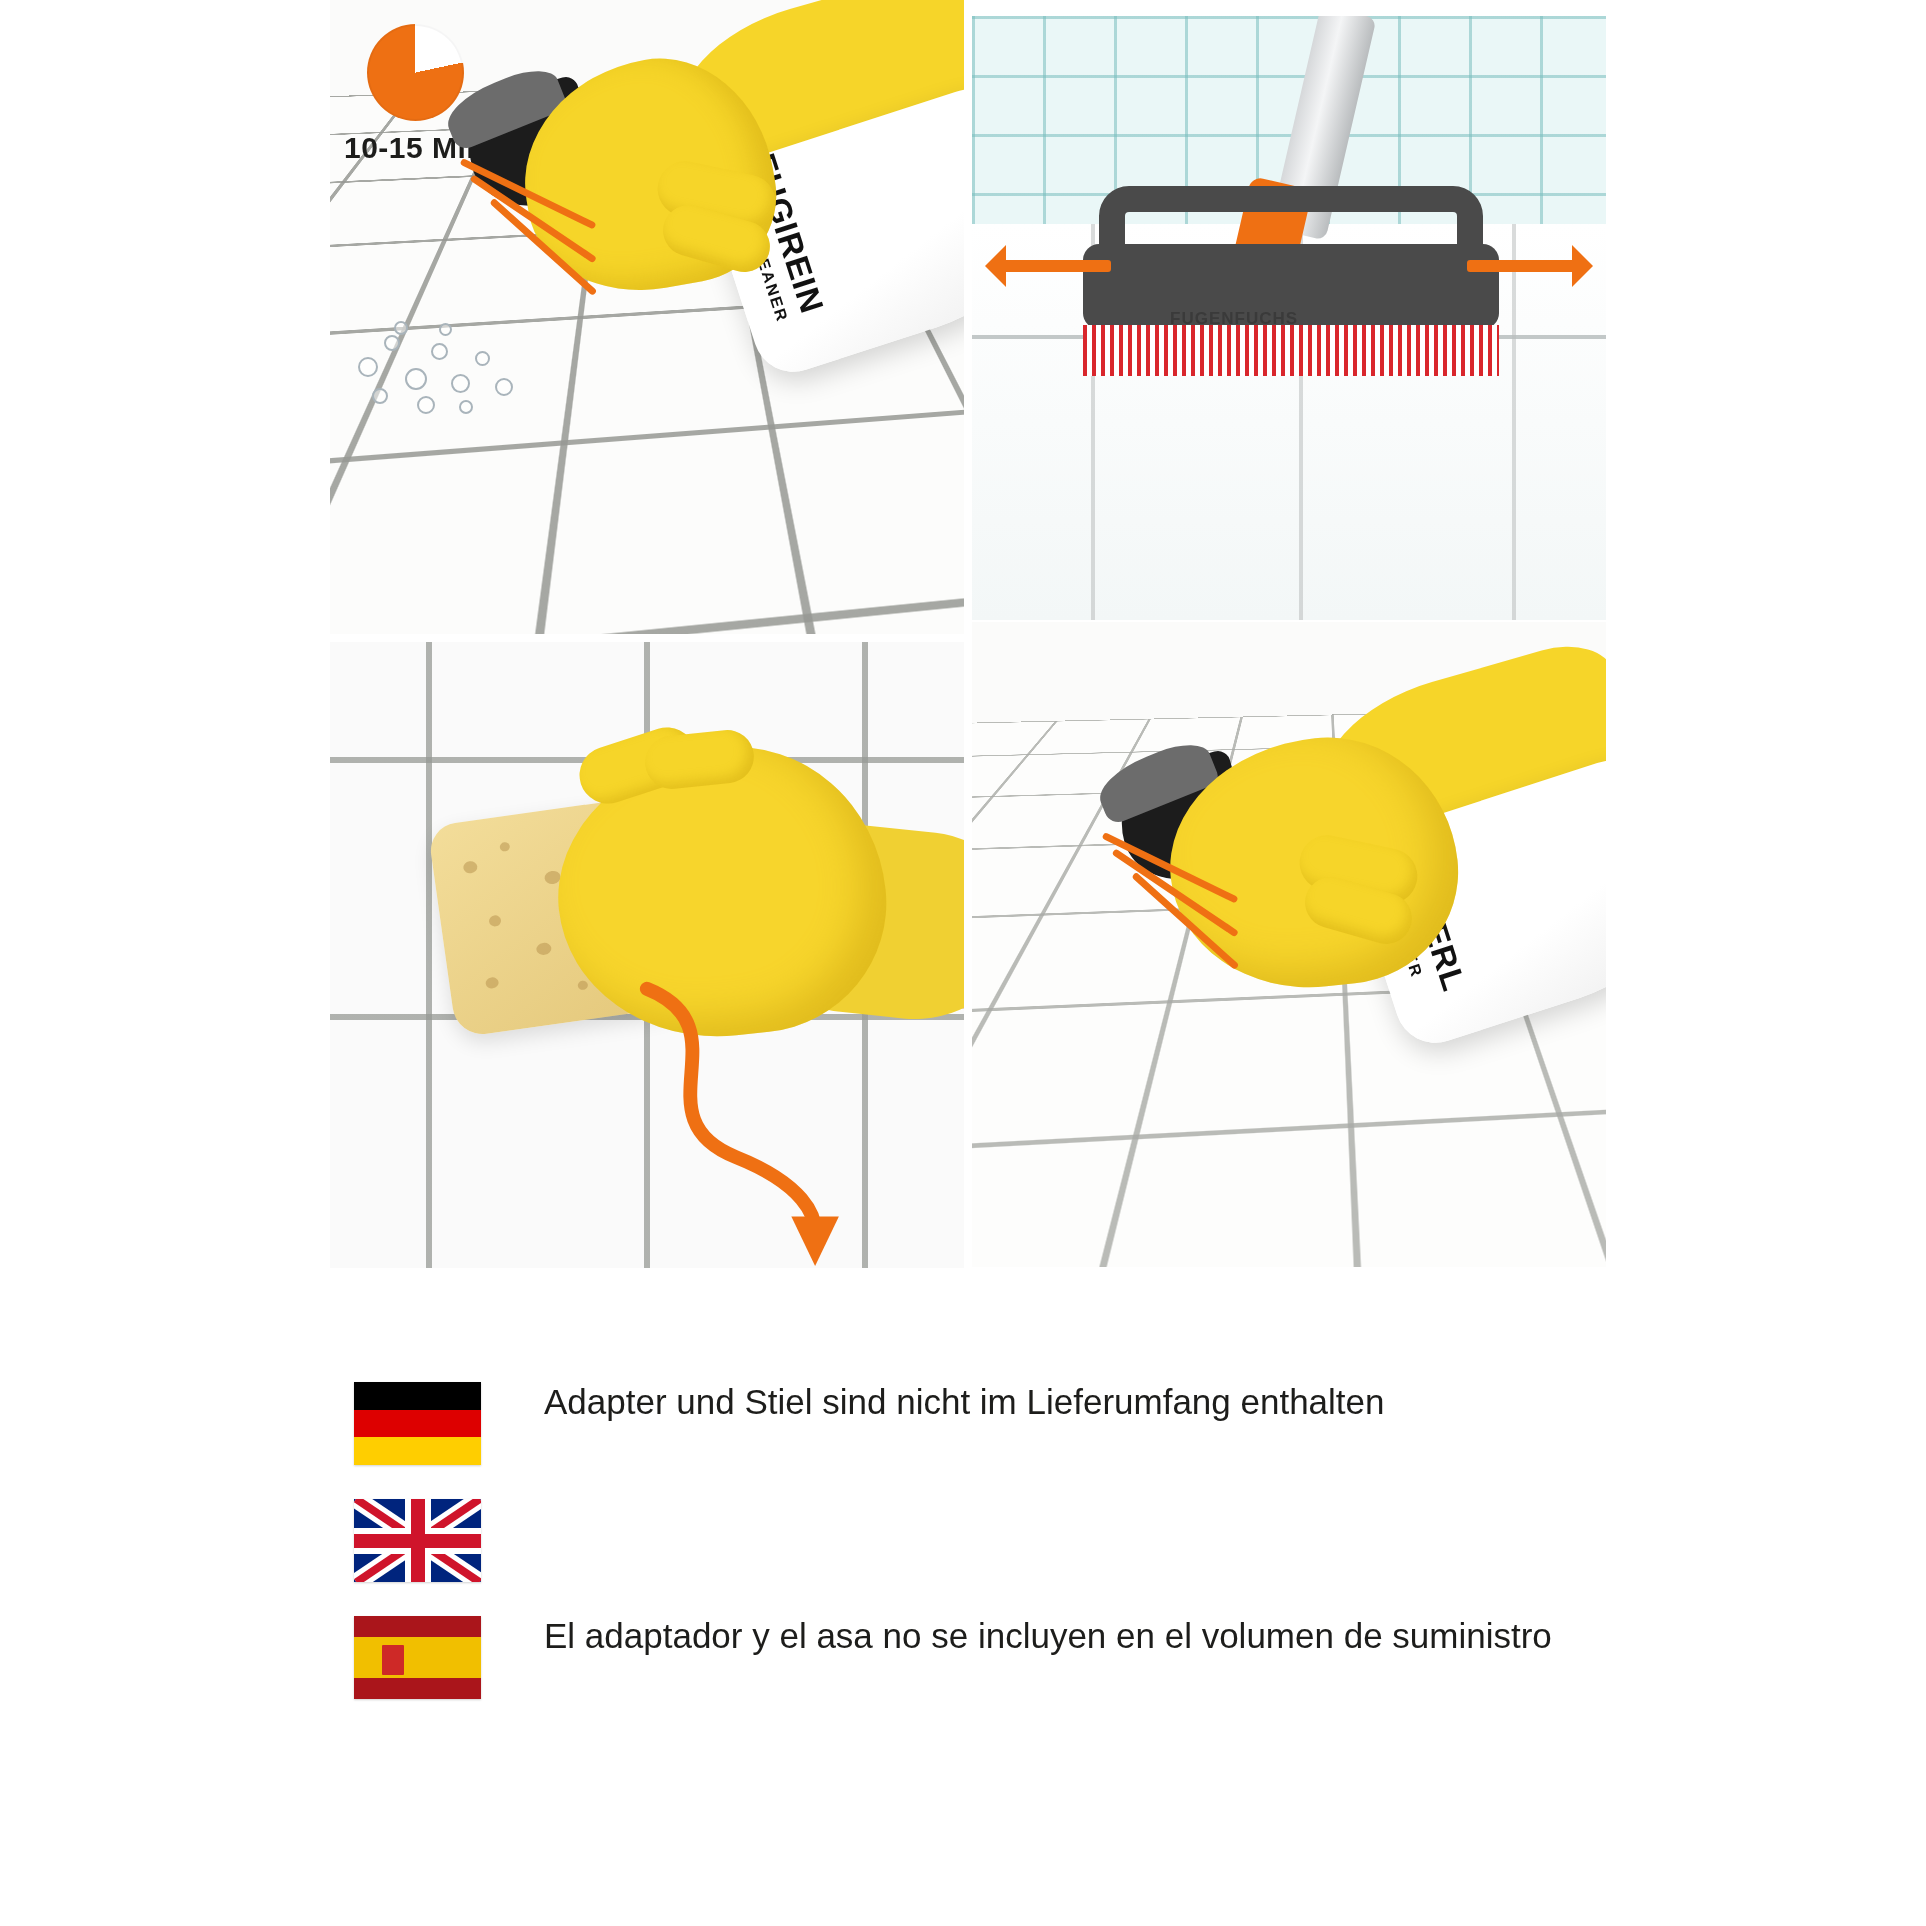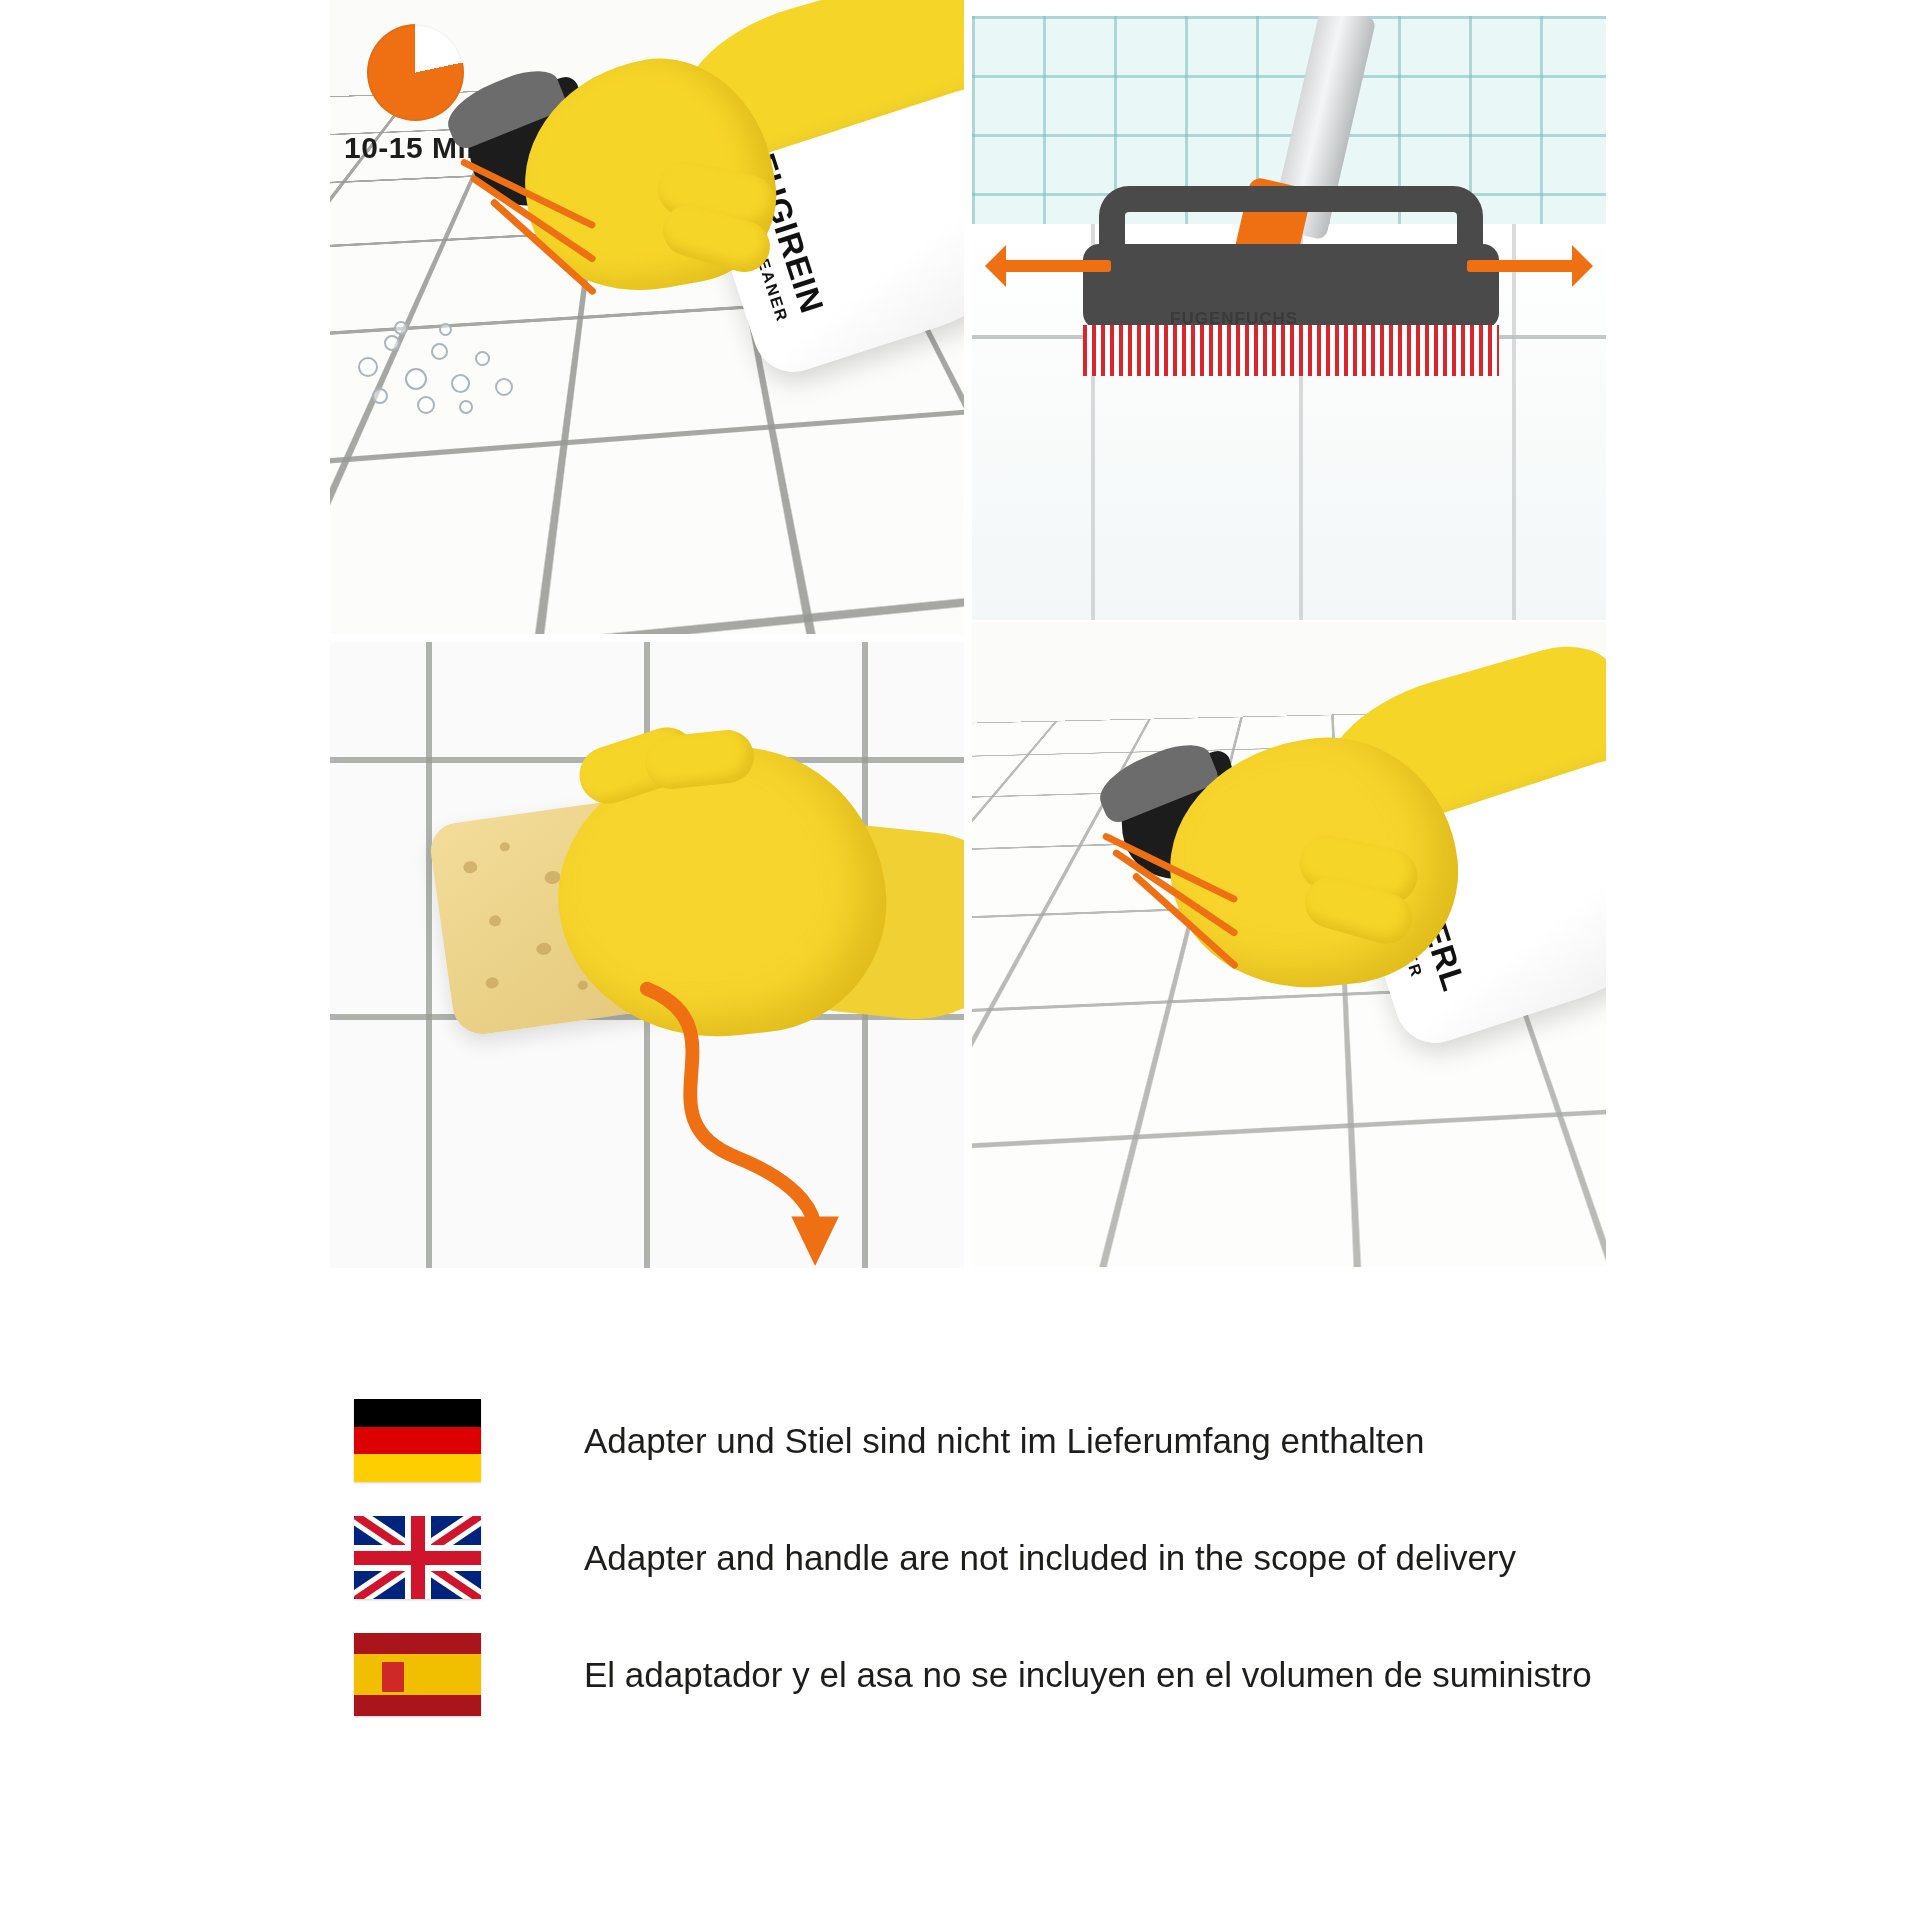--- a/index.html
+++ b/index.html
@@ -121,21 +121,21 @@
   .c4 .bottle{position:absolute;left:396px;top:168px;width:327px;height:218px;
        background:linear-gradient(160deg,#ffffff 60%,#ededed);
        border-radius:18px 59px 149px 40px/18px 50px 119px 40px;
        transform:rotate(-18deg);box-shadow:0 10px 26px rgba(0,0,0,.16);}
   .c4 .btext{position:absolute;left:447px;top:196px;transform:rotate(72deg);transform-origin:0 0;
        font-size:33px;font-weight:bold;color:#111;letter-spacing:1px;white-space:nowrap;}
   .c4 .btext small{display:block;font-size:16px;font-weight:bold;letter-spacing:2px;margin-top:4px;}
 
   
   .langs{position:absolute;left:354px;top:1382px;width:1287px;}
-  .lrow{display:flex;align-items:center;height:117px;gap:40px;}
+  .lrow{display:flex;align-items:flex-start;height:117px;}
   .flag{width:127px;height:83px;margin-right:63px;flex:0 0 auto;position:relative;overflow:hidden;
         box-shadow:0 1px 2px rgba(0,0,0,.18);}
   .ltxt{font-size:35px;color:#1d1d1b;white-space:nowrap;}
 
   
   .f-de{background:linear-gradient(#000 0 33.33%,#dd0000 33.33% 66.66%,#ffce00 66.66%);}
   .f-gb{background:#00247d;}
   .f-gb .d1,.f-gb .d2{position:absolute;left:50%;top:-40%;width:18px;height:180%;background:#fff;transform-origin:50% 50%;}
   .f-gb .d1{transform:translateX(-50%) rotate(56deg);} .f-gb .d2{transform:translateX(-50%) rotate(-56deg);}
   .f-gb .r1,.f-gb .r2{position:absolute;left:50%;top:-40%;width:8px;height:180%;background:#cf142b;transform-origin:50% 50%;}
@@ -278,21 +278,20 @@
       <div class="flag f-gb">
         <span class="d1"></span>
           <span class="d2"></span>
           <span class="r1"></span>
           <span class="r2"></span>
         <span class="cw"></span>
           <span class="ch"></span>
           <span class="cr"></span>
           <span class="crv"></span>
       </div>
-      <div class="ltxt">Adapter and handle are not included in the scope of delivery</div>
     </div>
 
 
 
     <div class="lrow">
       <div class="flag f-es">
           <span class="crest"></span>
         </div>
       <div class="ltxt">El adaptador y el asa no se incluyen en el volumen de suministro</div>
     </div>

